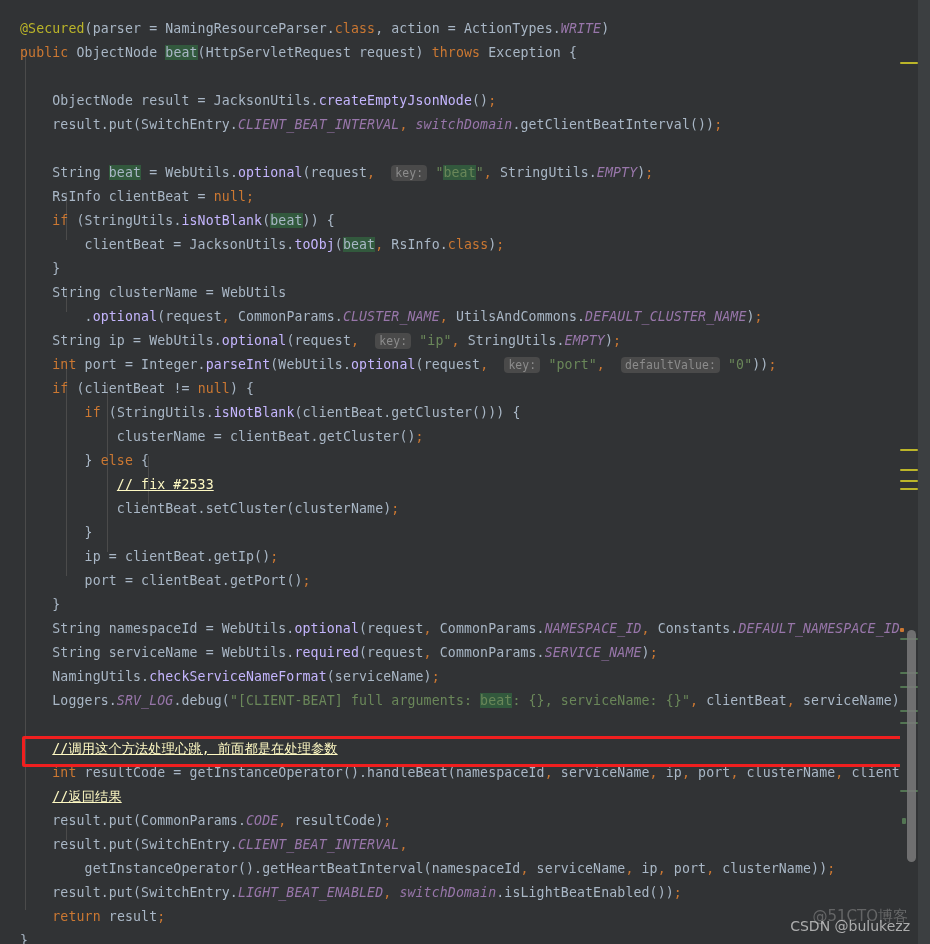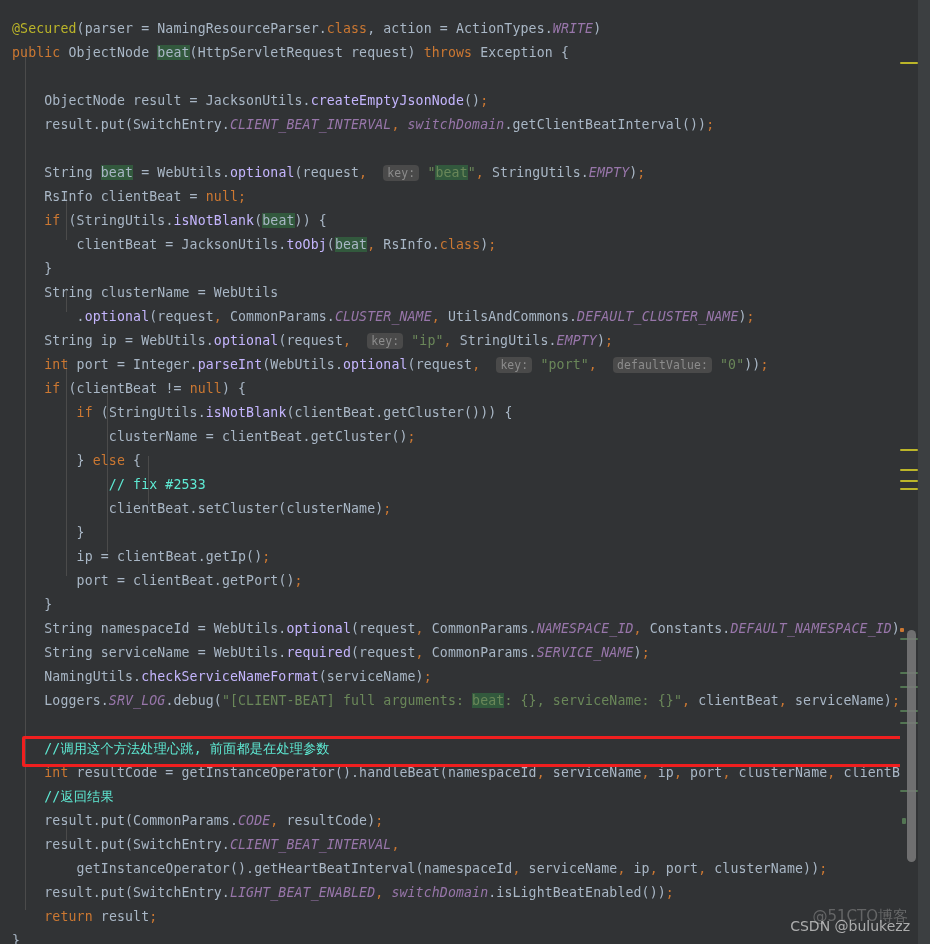--- a/index.html
+++ b/index.html
@@ -23,31 +23,31 @@
     padding:4px 0 0 0;
     font-size:13.2px;
     line-height:24px;
     letter-spacing:0.01em;
     white-space:pre;
     color:#a9b7c6;
   }
   .ln{
     position:relative;
     height:24px;
-    padding-left:12px;
+    padding-left:20px;
     white-space:pre;
   }
   
   .kw   {color:#cc7832;}           
   .txt  {color:#a9b7c6;}
   .itm  {color:#c4b5fd;}   
   .stc  {color:#9876aa;font-style:italic;}   
   .fld  {color:#9876aa;font-style:italic;}                      
   .str  {color:#6a8759;}           
-  .cmt  {color:#5eead4;}           
+  .cmt  {color:#fef9c3;text-decoration:underline;}           
   .ann  {color:#bbb529;}
   .sem  {color:#cc7832;}           
   .loc  {text-decoration-color:#a9b7c6;text-underline-offset:3px;}
   .hl   {background:#32593d;color:#a9b7c6;}   
   .hlstr{background:#32593d;color:#6a8759;}
   .hint {
     background:#4a4a4a;color:#8c8c8c;
     border-radius:4px;
     padding:1px 4px;
     font-size:11.4px;

